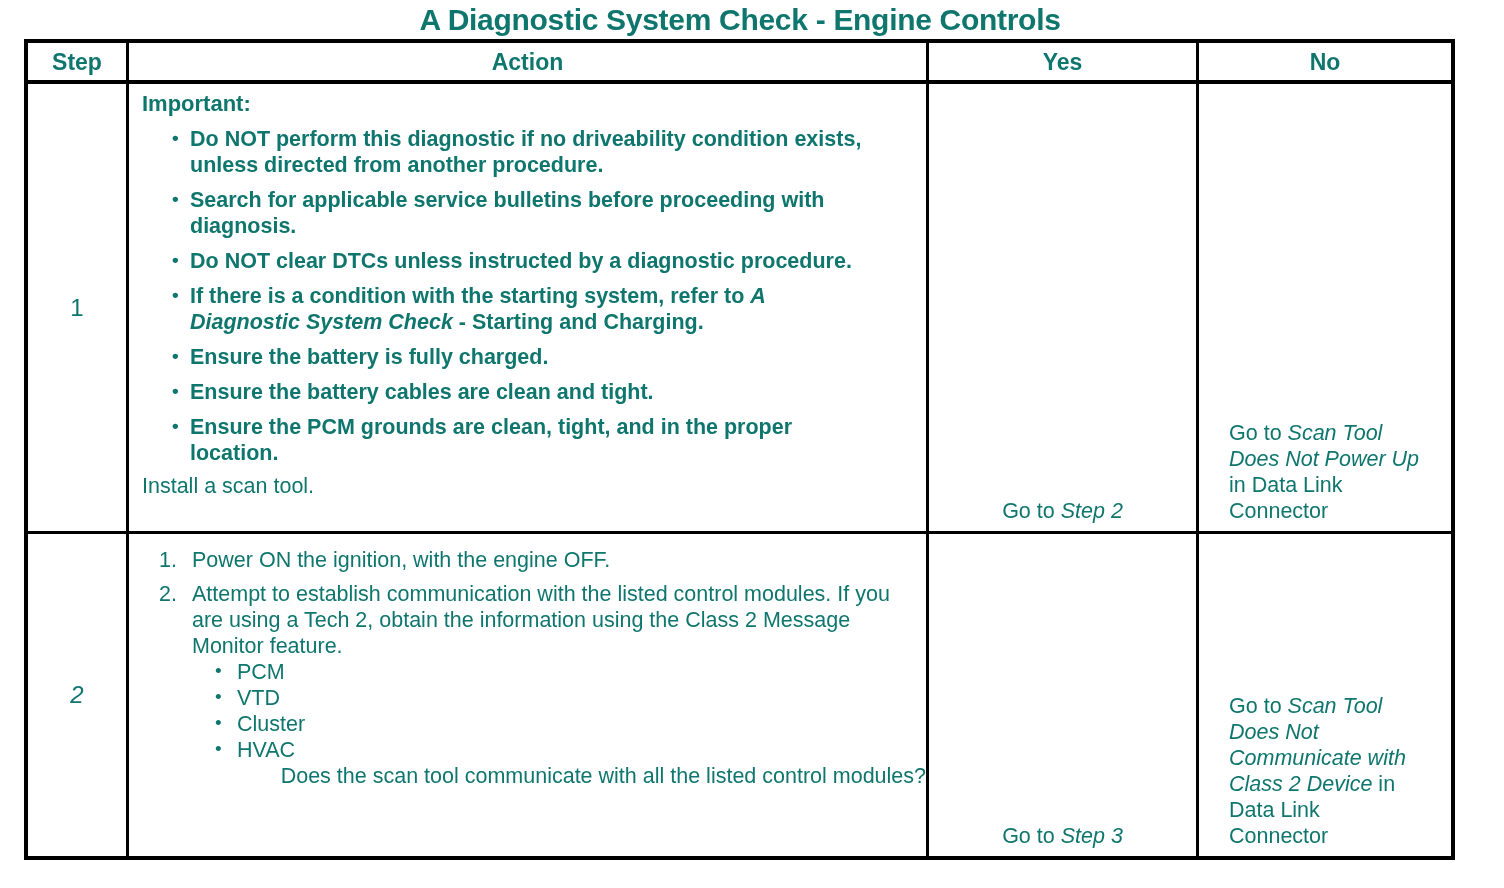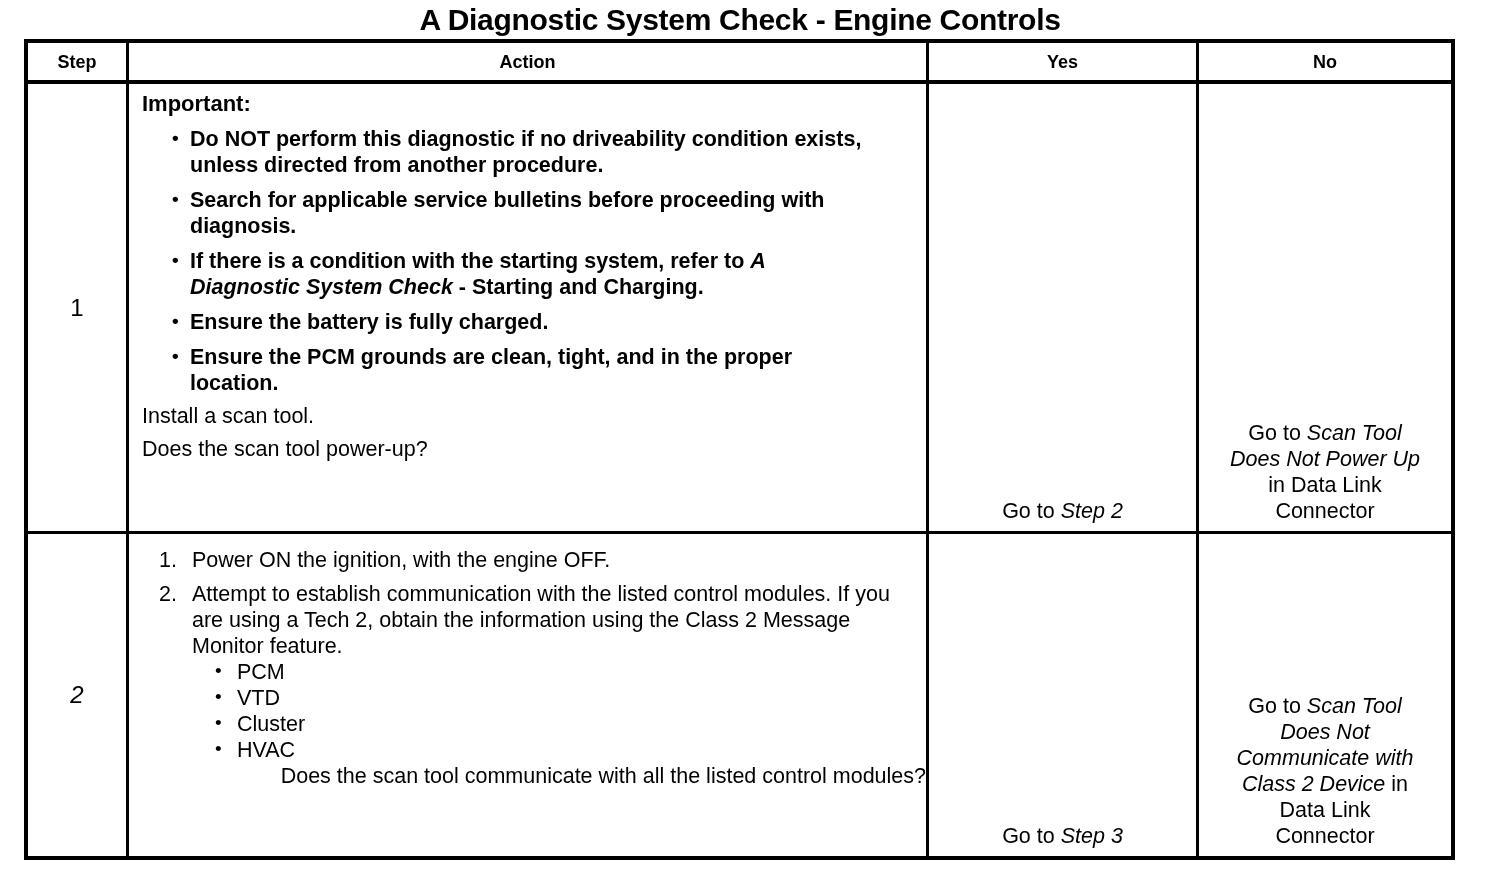--- a/index.html
+++ b/index.html
@@ -1,20 +1,20 @@
 <!DOCTYPE html>
 <html><head>
 <meta charset="utf-8">
 <style>
   html,body{margin:0;padding:0;background:#ffffff;}
   .page{
     position:relative;
     width:1504px;height:888px;
     background:#ffffff;
-    color:#000000;
+    color:#0f766e;
     font-family:"Liberation Sans", sans-serif;
     overflow:hidden;
   }
   .doc-title{
     position:absolute;top:3px;left:0;width:1480px;
     text-align:center;
     font-size:30px;font-weight:bold;letter-spacing:-0.3px;
   }
   .diag-table{
     position:absolute;left:24px;top:39px;
@@ -26,21 +26,21 @@
     grid-template-rows:41px 450px 1fr;
     font-size:21.5px;
     line-height:26px;
   }
   .cell{box-sizing:border-box;overflow:hidden;}
   .b-r{border-right:3px solid #000;}
   .b-b4{border-bottom:4px solid #000;}
   .b-b3{border-bottom:3px solid #000;}
   .head-cell{
     display:flex;align-items:center;justify-content:center;
-    font-weight:bold;font-size:18px;
+    font-weight:bold;font-size:23px;
   }
   .step-cell{
     display:flex;align-items:center;justify-content:center;
     font-size:24px;
   }
   .step-italic{font-style:italic;}
   .action-cell{padding:5px 0 4px 13px;}
   .important-heading{font-weight:bold;font-size:22px;margin:2px 0 4px 0;}
   .bullet-list{margin:0;padding:0;list-style:none;font-weight:bold;}
   .bullet-item{
@@ -70,21 +70,21 @@
     padding-left:95px;
   }
   .module-item::before{
     content:"\2022";
     position:absolute;left:73px;top:-1px;
     font-size:19px;
   }
   .question-line{text-align:right;}
   .goto-cell{
     display:flex;align-items:flex-end;justify-content:center;
-    text-align:center;
+    text-align:left;
     padding-bottom:7px;
   }
   .goto-cell .goto-text{max-width:230px;}
   .no-cell .goto-text{max-width:192px;line-height:26px;}
   .it{font-style:italic;}
 </style>
 </head>
 <body>
 
 <div class="page">
@@ -98,26 +98,27 @@
     <div class="cell head-cell b-r b-b4">Yes</div>
     <div class="cell head-cell b-b4">No</div>
 
     <div class="cell step-cell b-r b-b3">1</div>
 
     <div class="cell action-cell b-r b-b3">
       <div class="important-heading">Important:</div>
       <ul class="bullet-list">
         <li class="bullet-item">Do NOT perform this diagnostic if no driveability condition exists, unless directed from another procedure.</li>
         <li class="bullet-item">Search for applicable service bulletins before proceeding with diagnosis.</li>
+        <li class="bullet-item">Do NOT clear DTCs unless instructed by a diagnostic procedure.</li>
         <li class="bullet-item"><span>If there is a condition with the starting system, refer to </span><span class="it">A Diagnostic System Check</span><span> - Starting and Charging.</span></li>
         <li class="bullet-item">Ensure the battery is fully charged.</li>
+        <li class="bullet-item">Ensure the battery cables are clean and tight.</li>
         <li class="bullet-item">Ensure the PCM grounds are clean, tight, and in the proper location.</li>
       </ul>
       <div class="plain-line">Install a scan tool.</div>
-      <div class="plain-line">Does the scan tool power-up?</div>
     </div>
 
     <div class="cell goto-cell b-r b-b3">
       <div class="goto-text"><span>Go to </span><span class="it">Step 2</span><span></span></div>
     </div>
 
     <div class="cell goto-cell no-cell b-b3">
       <div class="goto-text"><span>Go to </span><span class="it">Scan Tool Does Not Power Up</span><span> in Data Link Connector</span></div>
     </div>
 

